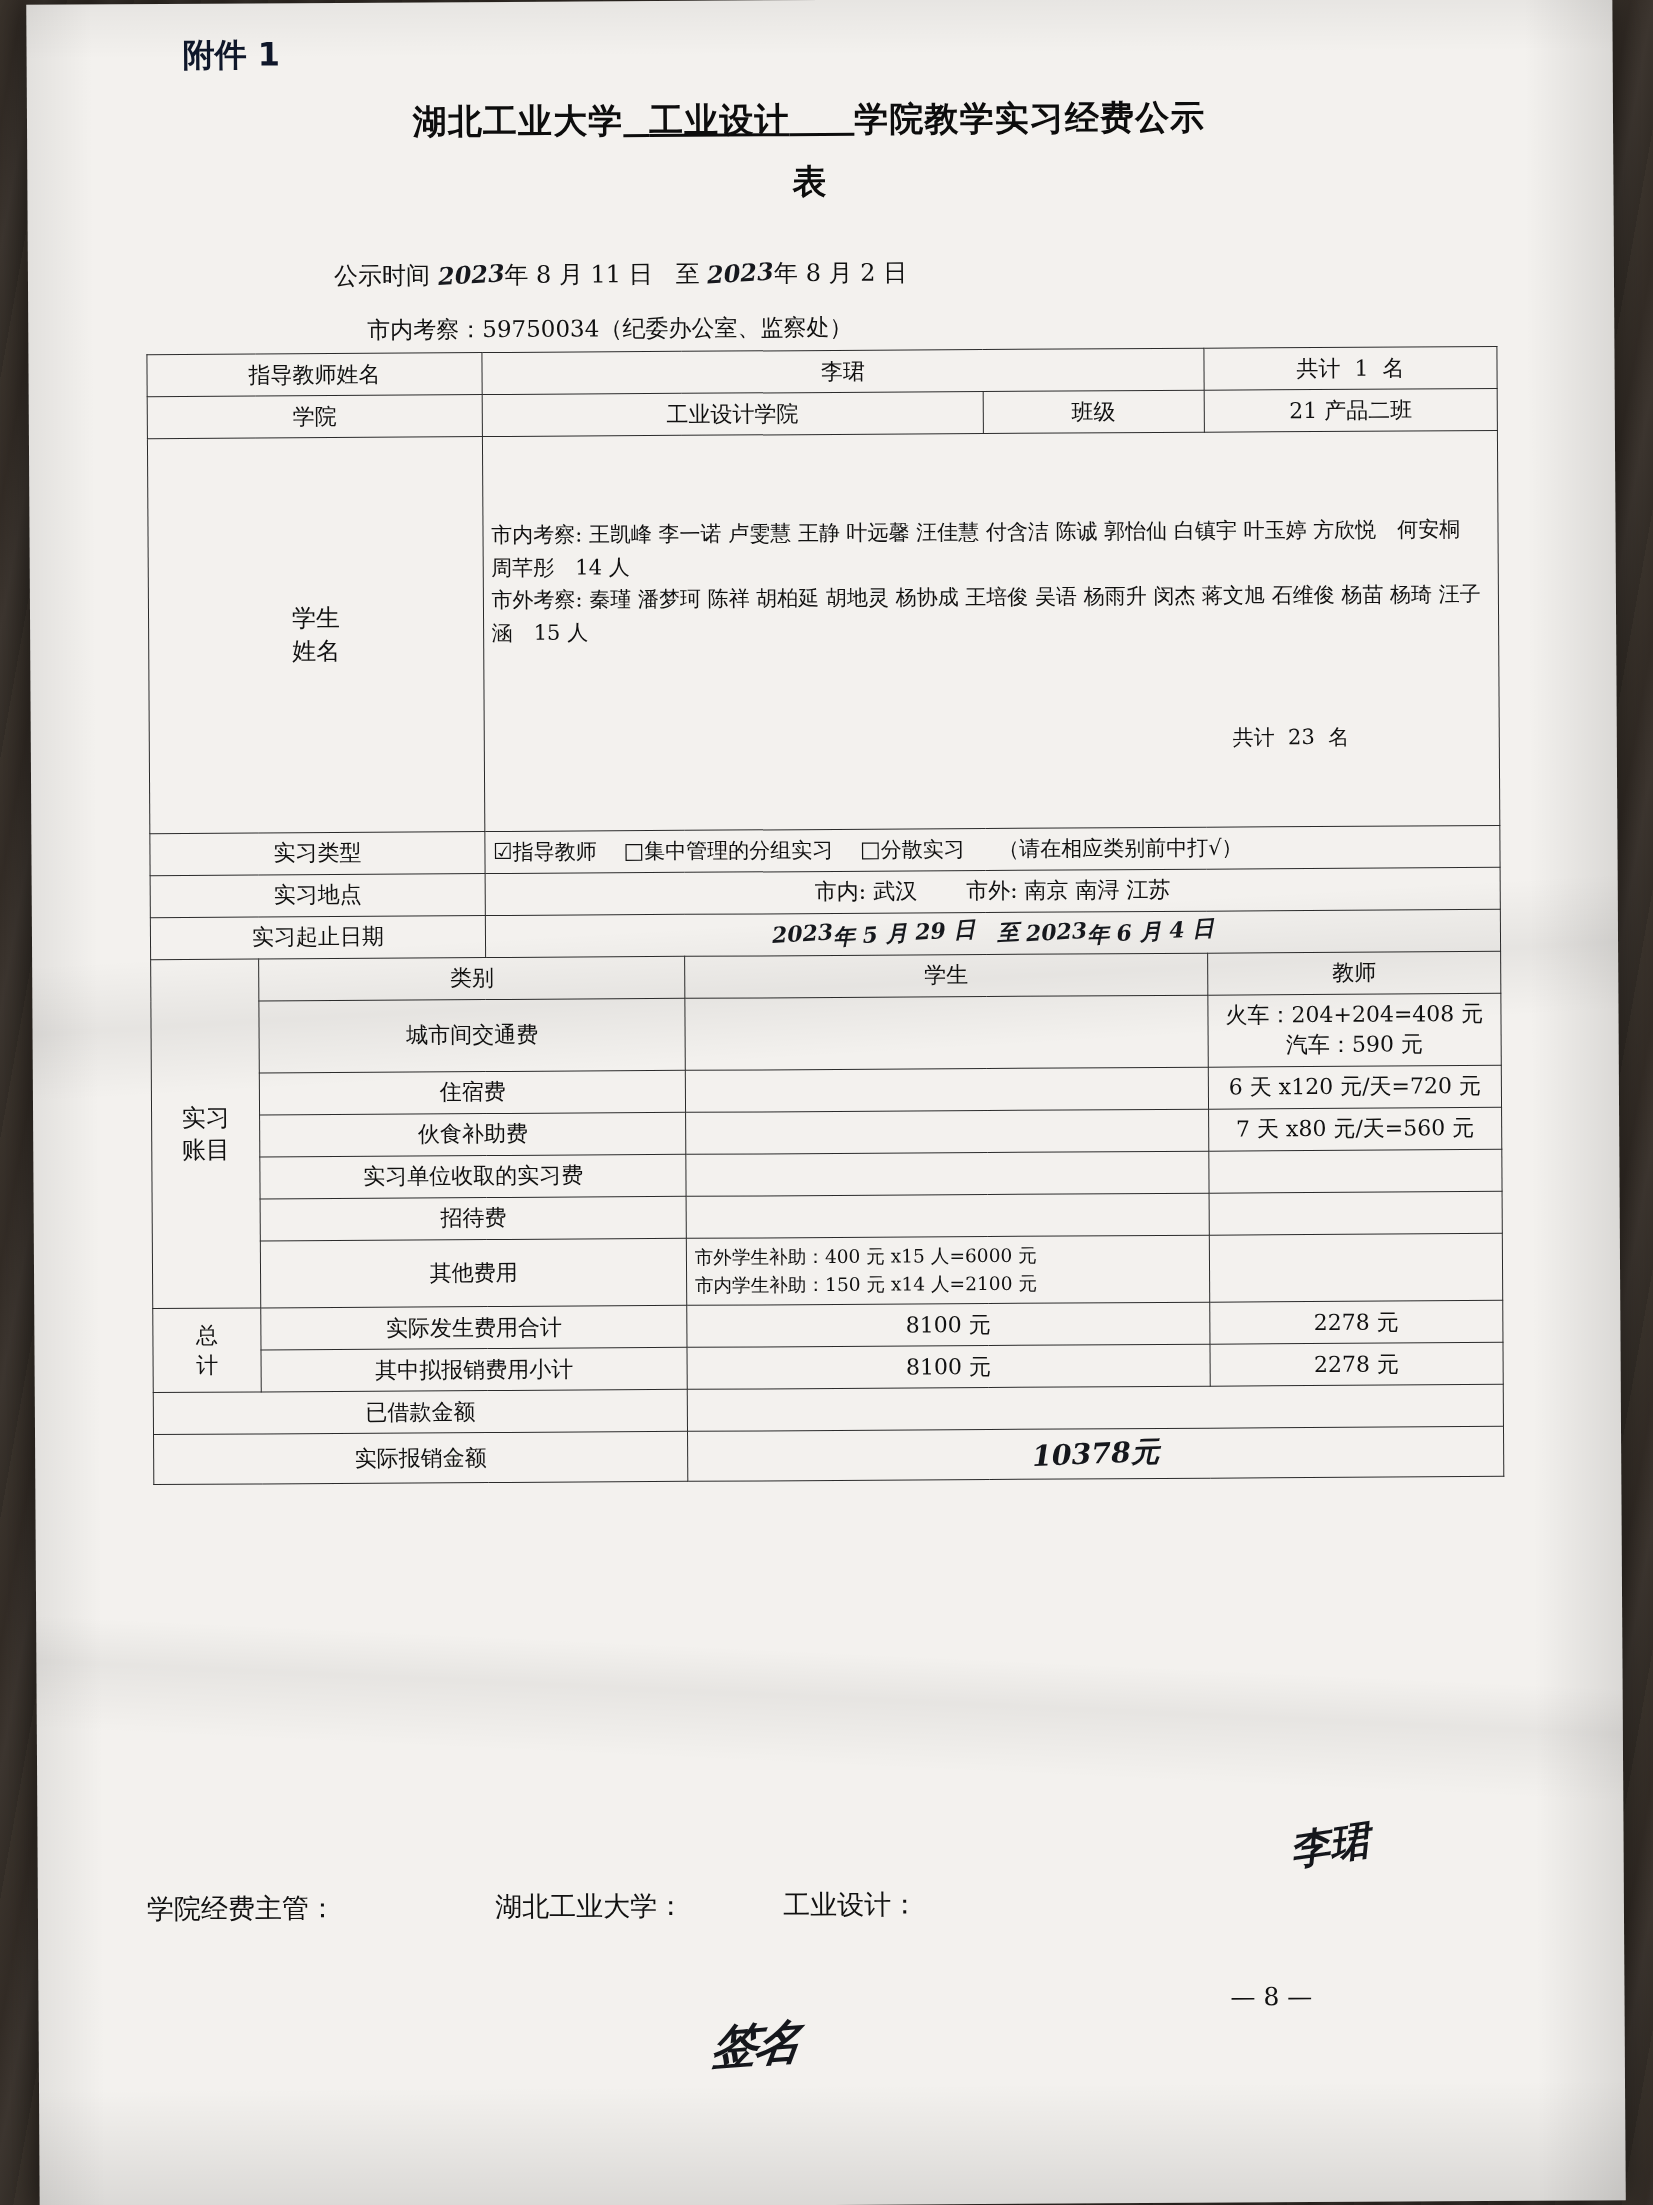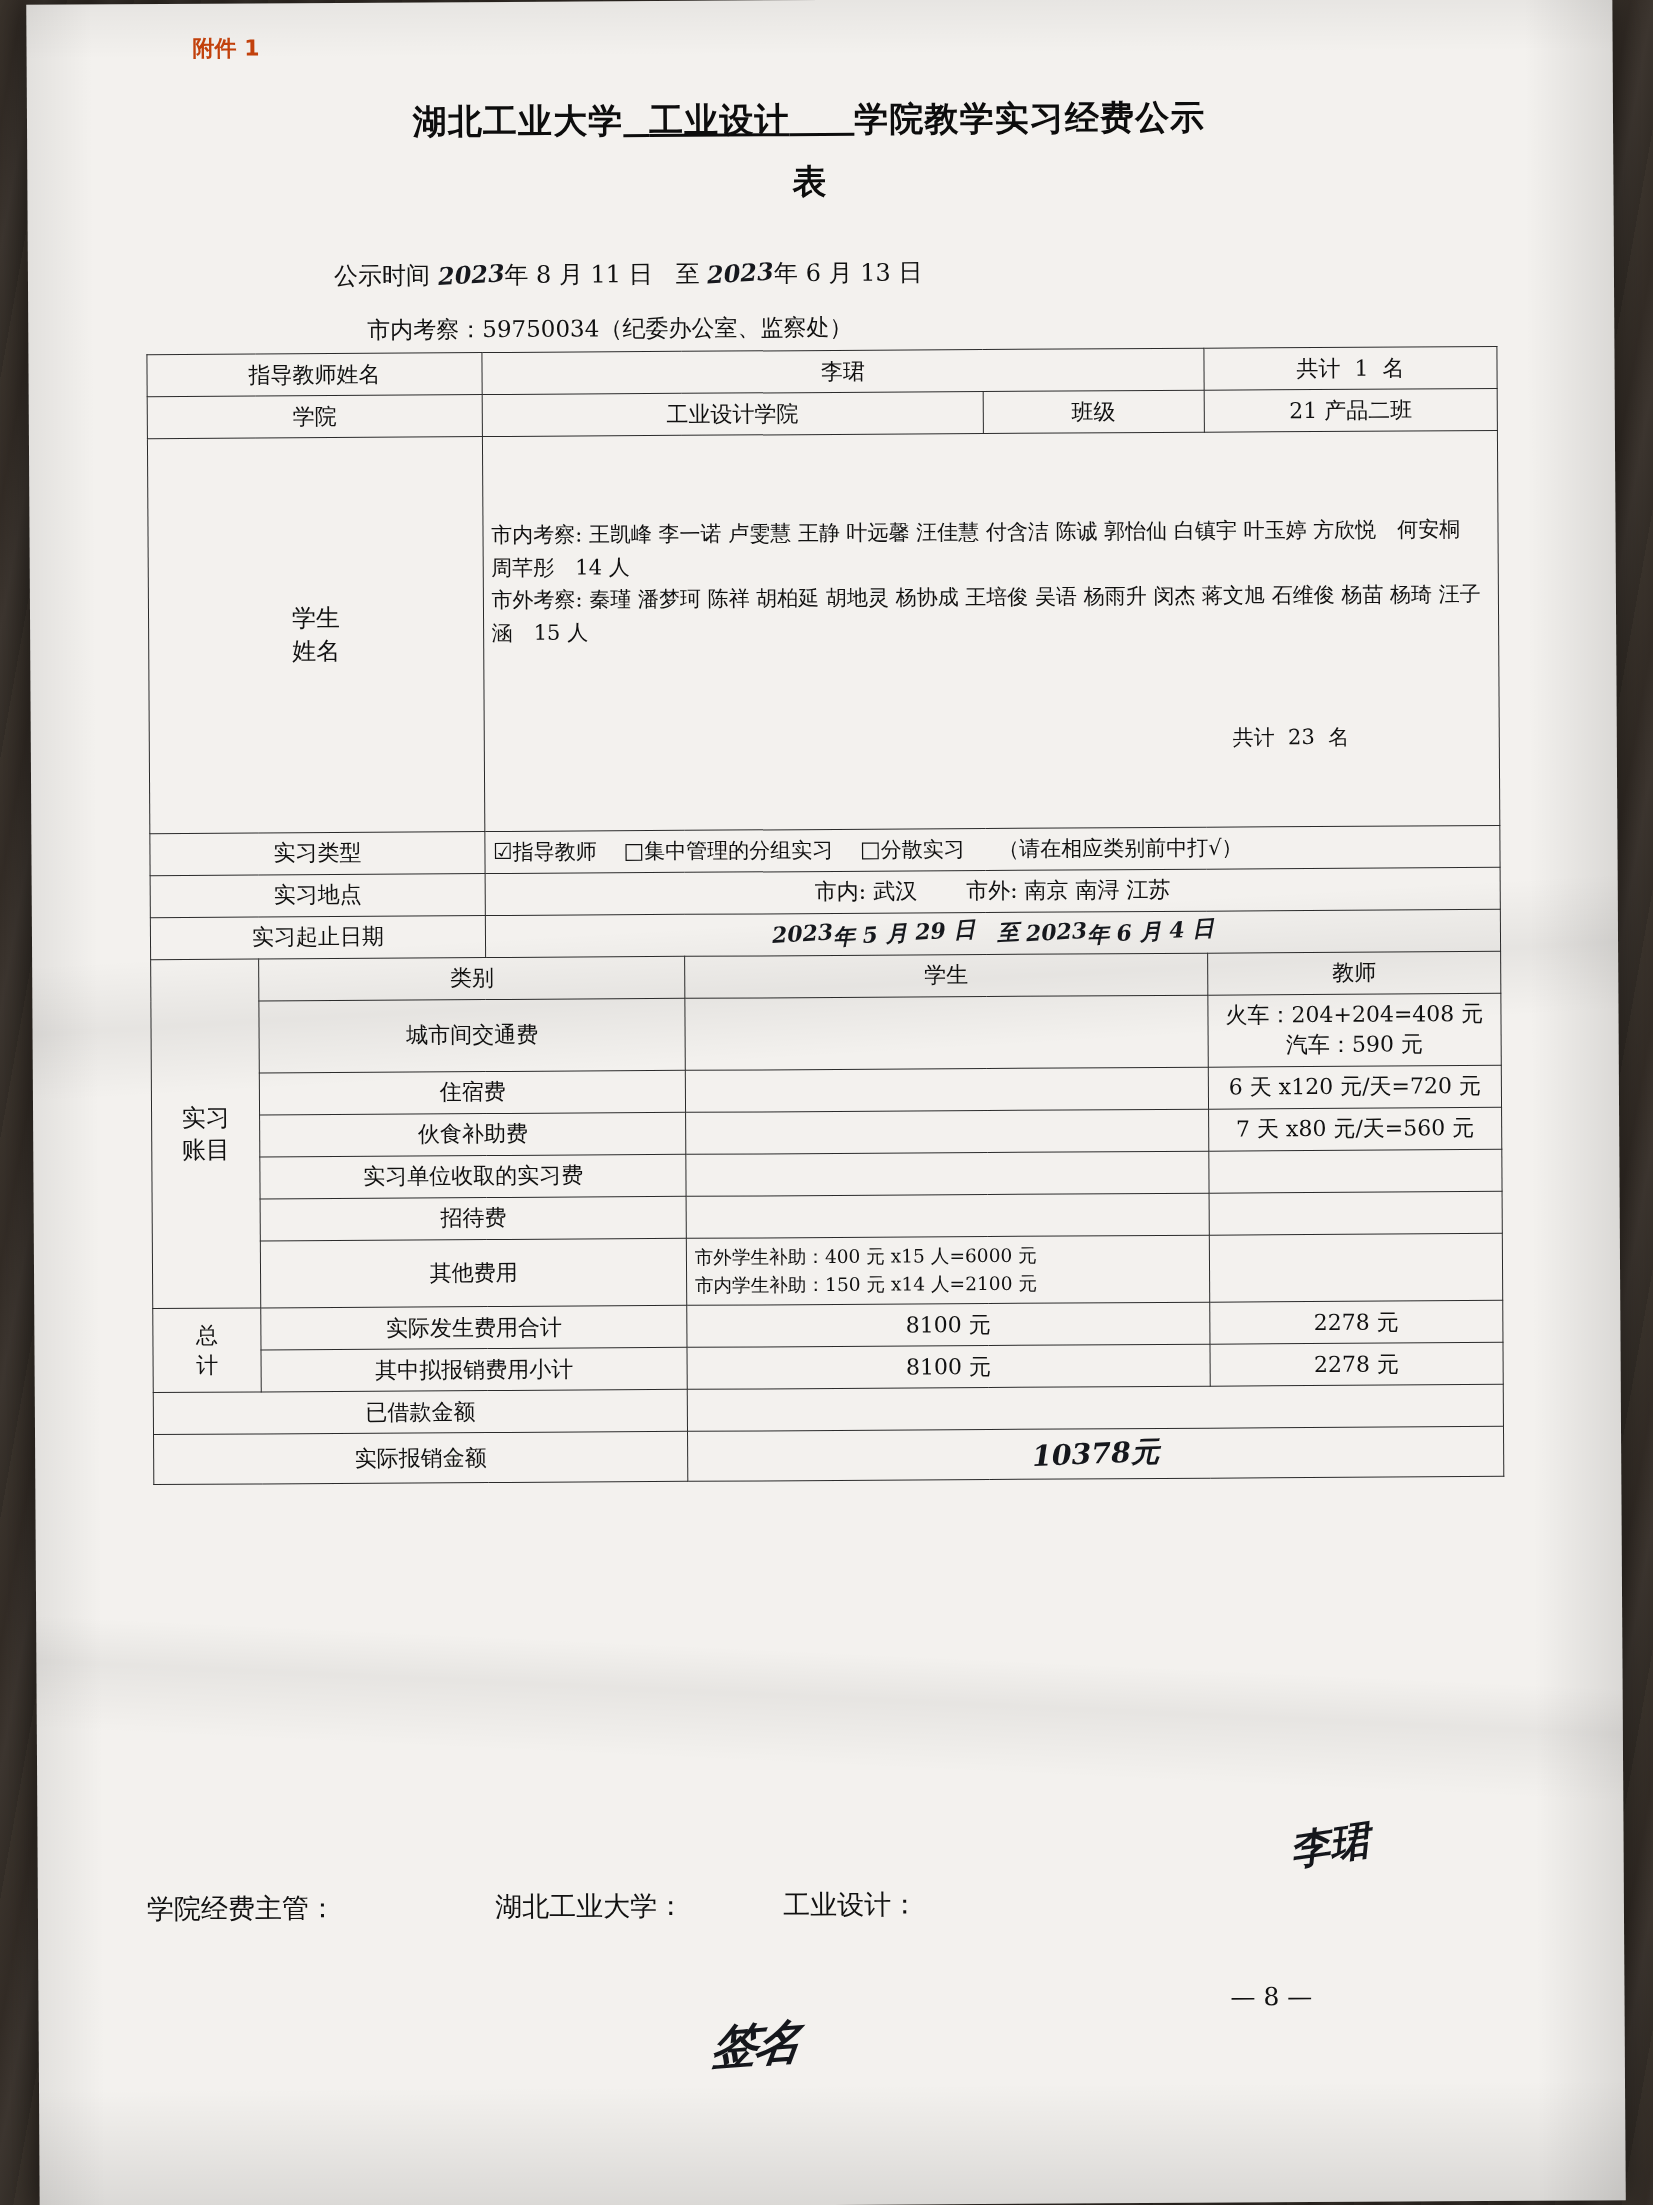--- a/index.html
+++ b/index.html
@@ -33,22 +33,22 @@
       linear-gradient(-90deg, rgba(0,0,0,.10) 0px, rgba(0,0,0,0) 88px),
       linear-gradient(180deg, rgba(0,0,0,.05) 0px, rgba(0,0,0,0) 55px),
       linear-gradient(0deg, rgba(0,0,0,.10) 0px, rgba(0,0,0,0) 120px),
       linear-gradient(177deg, rgba(0,0,0,0) 42%, rgba(0,0,0,.055) 45%, rgba(0,0,0,0) 48%),
       linear-gradient(183deg, rgba(0,0,0,0) 74%, rgba(0,0,0,.05) 76%, rgba(0,0,0,0) 79%);
     pointer-events:none;
   }
   .content{position:absolute;left:0;top:0;width:1586px;height:2205px;}
 
   .attach{
-    position:absolute;left:166px;top:30px;
-    font-size:22px;font-weight:bold;color:#c2410c;
+    position:absolute;left:156px;top:30px;
+    font-size:32px;font-weight:bold;color:#0f172a;
     font-family:"DejaVu Sans","Liberation Sans",sans-serif;
   }
   .title{
     position:absolute;left:142px;top:98px;width:1280px;
     text-align:center;font-size:34px;font-weight:bold;color:#0d0d0d;
     letter-spacing:1.1px;line-height:1.25;
     font-family:"DejaVu Serif","Liberation Serif",serif;
   }
   .title .u{text-decoration:underline;}
   .title2{
@@ -138,21 +138,21 @@
 
     <div class="title">
       <span>湖北工业大学</span><span class="u">&nbsp;&nbsp;<span>工业设计</span>&nbsp;&nbsp;&nbsp;&nbsp;&nbsp;</span><span>学院教学实习经费公示</span>
     </div>
     <div class="title2">表</div>
 
     <div class="pubtime">
       <span>公示时间</span>
       <span class="hand">2023</span><span>年 8 月 11 日</span>
       &nbsp;&nbsp;<span>至</span>
-      <span class="hand">2023</span><span>年 6 月 13 日</span>
+      <span class="hand">2023</span><span>年 8 月 2 日</span>
     </div>
 
     <div class="phone">
       <span>市内考察：</span><span>59750034（纪委办公室、监察处）</span>
     </div>
 
     <table class="form">
       <colgroup>
         <col style="width:93px">
         <col style="width:230px">

